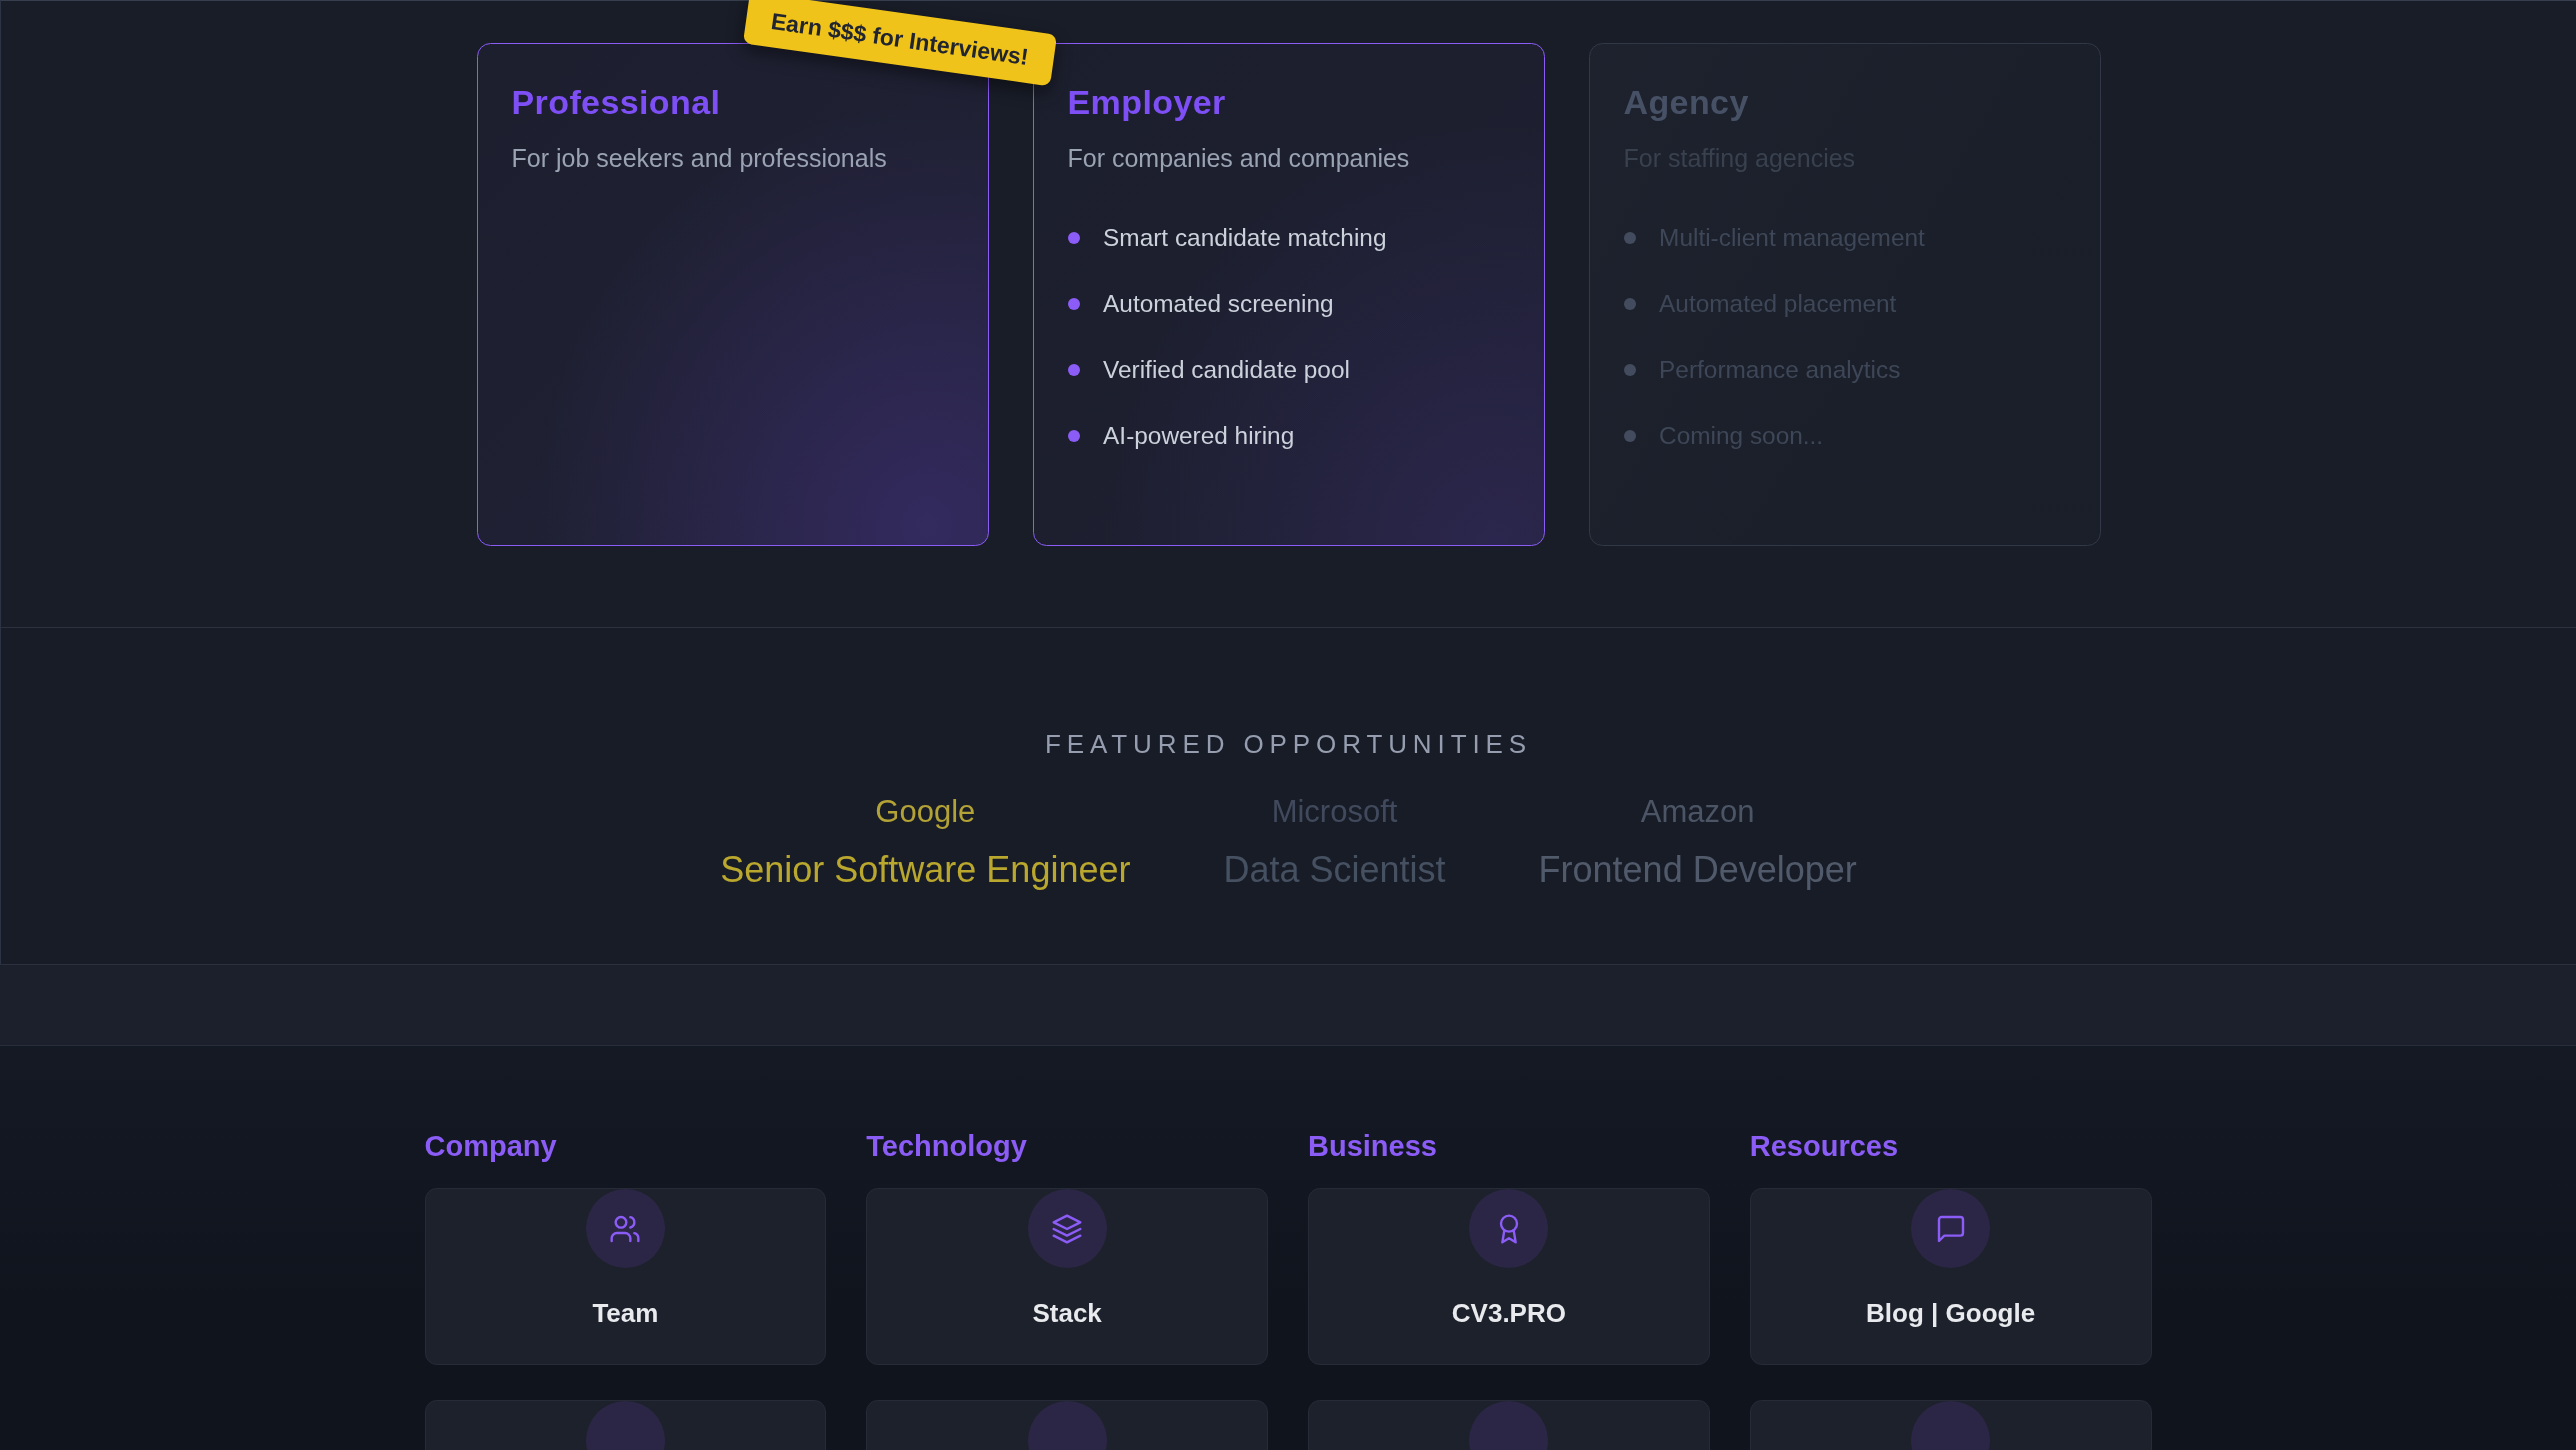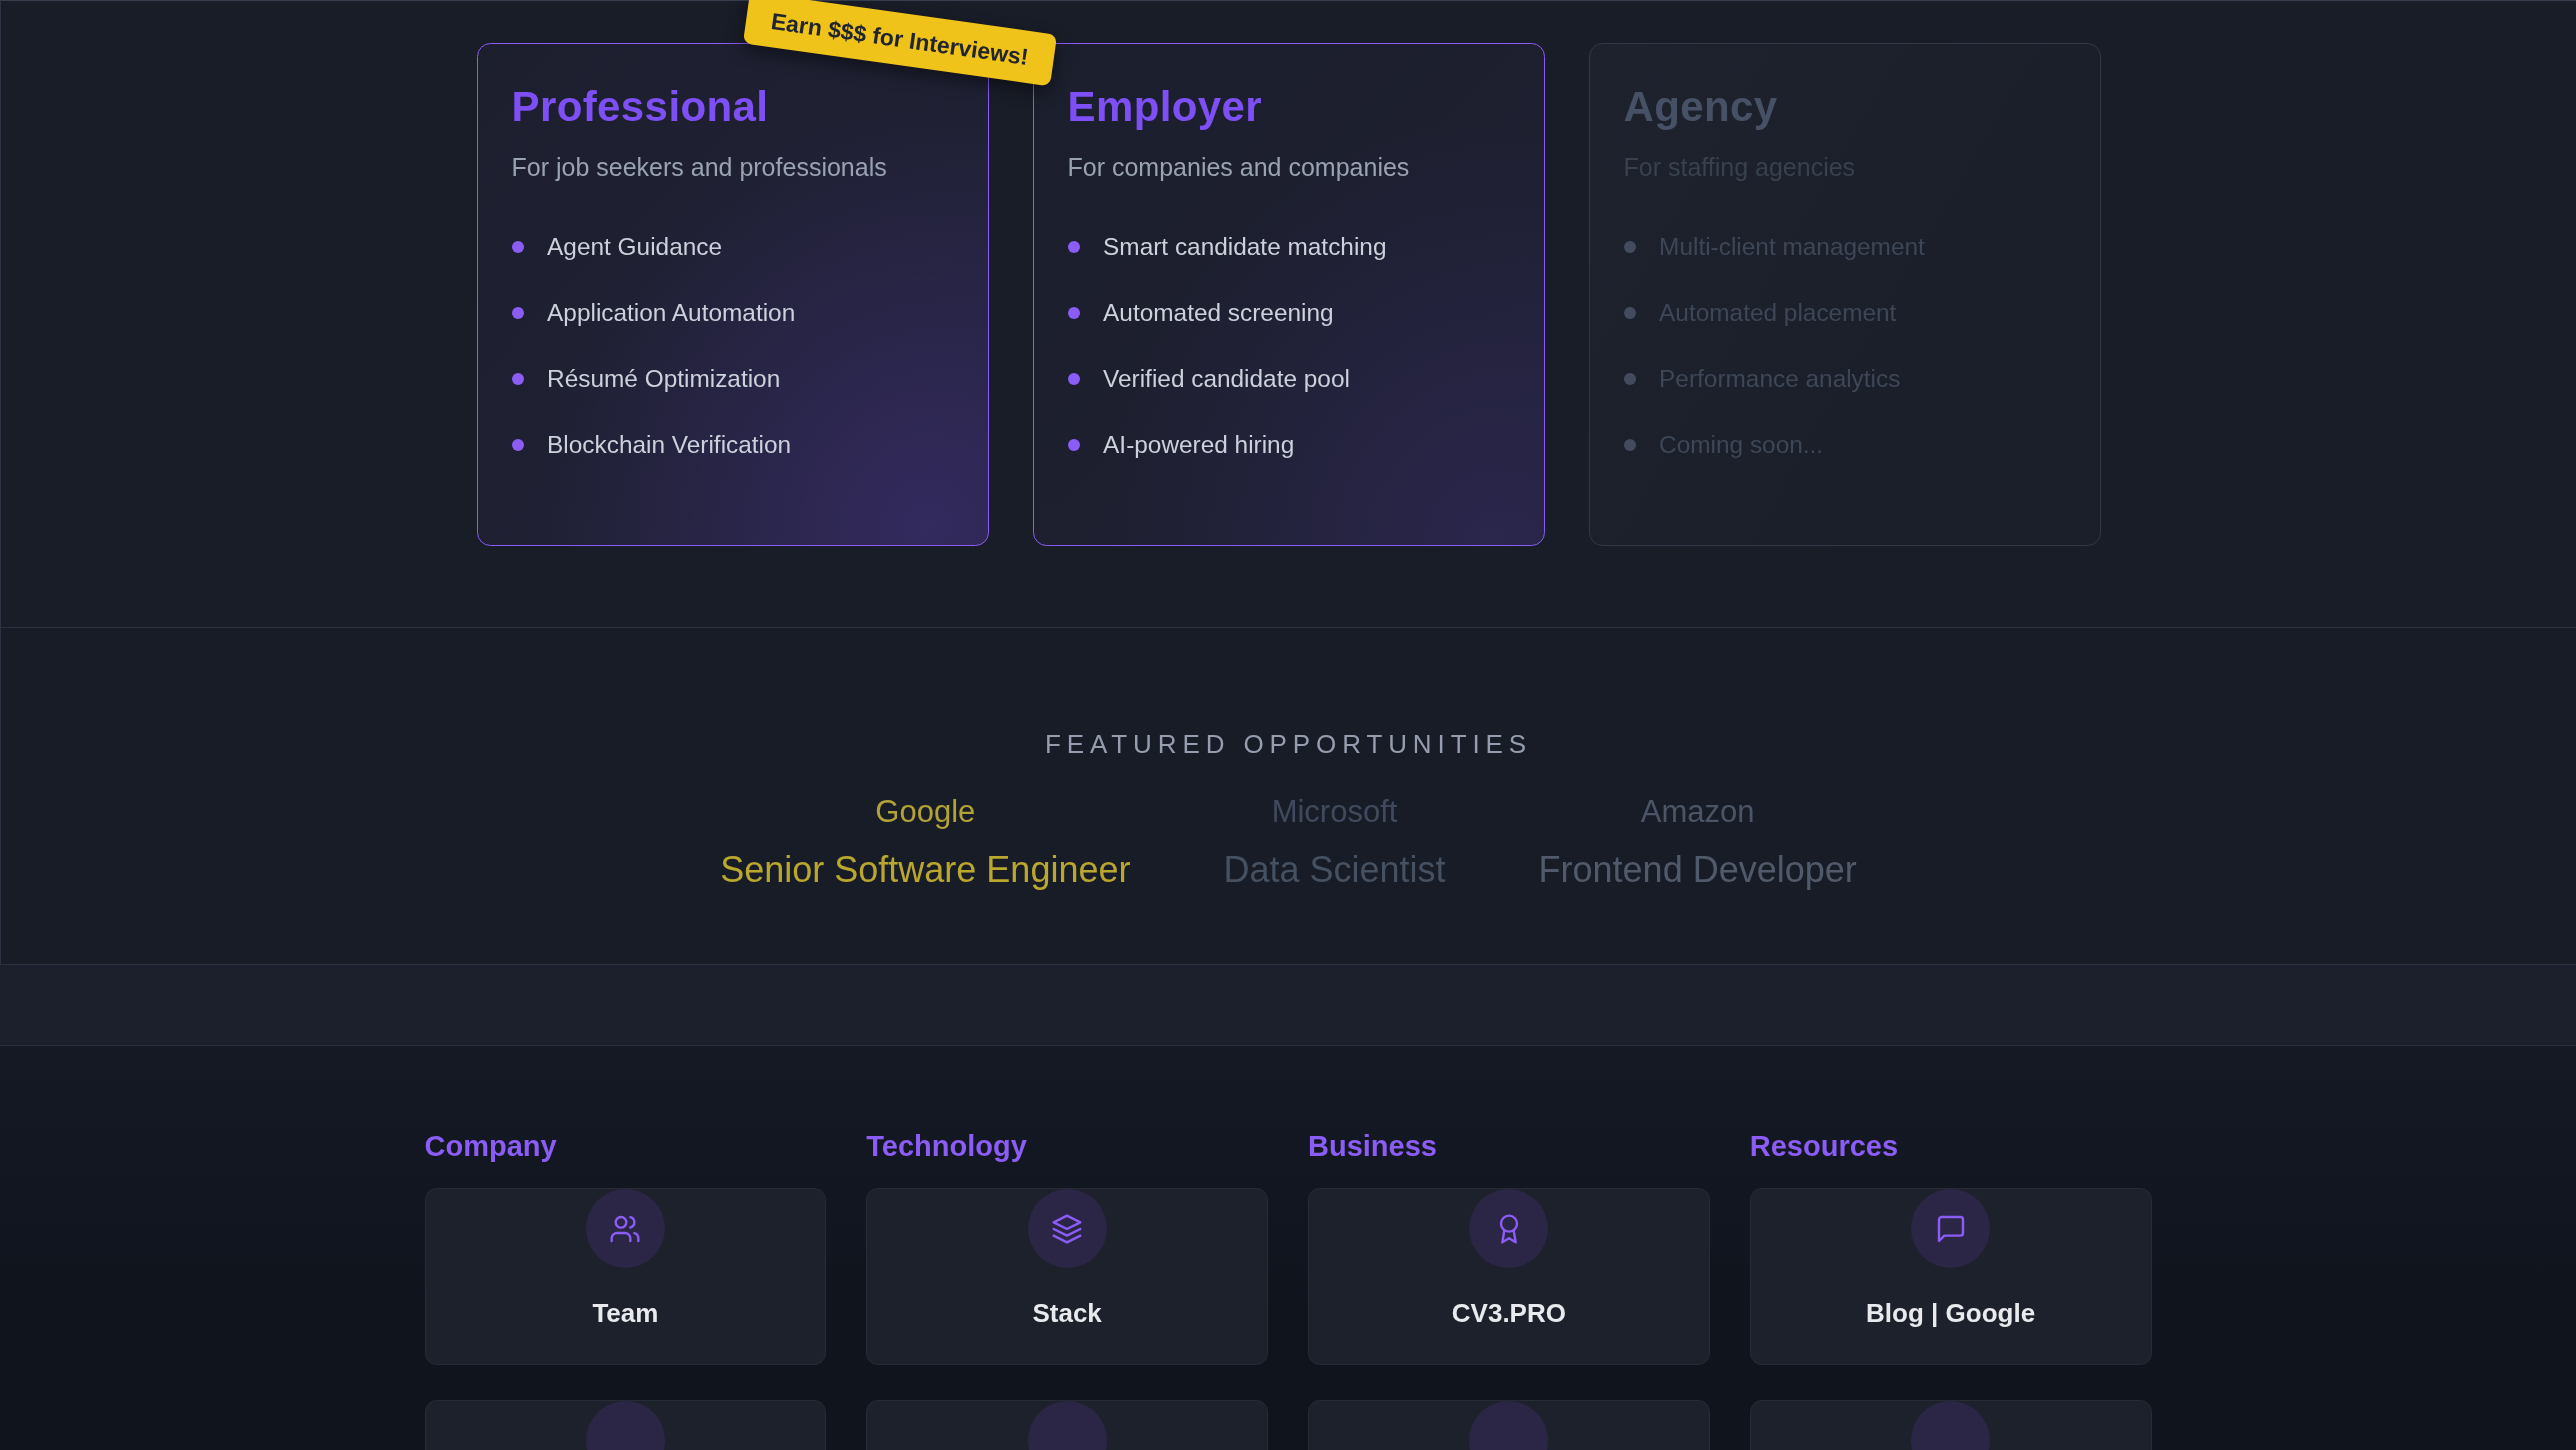--- a/index.html
+++ b/index.html
@@ -23,21 +23,21 @@
   }
   .plan-card.employer {
     background:
       radial-gradient(ellipse at 90% 100%, rgba(124,77,255,0.13), rgba(124,77,255,0.0) 60%),
       linear-gradient(135deg, rgba(139,92,246,0.02), rgba(139,92,246,0.05));
   }
   .plan-card.disabled {
     border-color:#313847;
     background:linear-gradient(120deg, rgba(148,163,184,0.04), rgba(148,163,184,0.01) 70%);
   }
-  .plan-title { font-size:42px; font-weight:bold; color:#7e4ff5; letter-spacing:0.4px; }
+  .plan-title { font-size:34px; font-weight:bold; color:#7e4ff5; letter-spacing:0.4px; }
   .plan-card.disabled .plan-title { color:#475166; }
   .plan-desc { margin-top:22px; font-size:25px; color:#9aa3b2; }
   .plan-card.disabled .plan-desc { color:#39414f; }
   .plan-features { list-style:none; margin-top:51px; }
   .plan-features li { display:flex; align-items:center; font-size:24.4px; color:#ccd2dc; margin-bottom:38px; }
   .bullet { flex:0 0 auto; width:12.6px; height:12.6px; border-radius:50%; background:#8b5cf6; margin-right:23px; }
   .plan-card.disabled li { color:#3e4757; }
   .plan-card.disabled .bullet { background:#434c5e; }
 
   .ribbon-badge {
@@ -92,38 +92,20 @@
 <div class="page">
 
   <section class="top-section">
     <div class="ribbon-badge">Earn $$$ for Interviews!</div>
 
     <div class="cards-row">
 
       <div class="plan-card professional">
         <div class="plan-title">Professional</div>
         <div class="plan-desc">For job seekers and professionals</div>
-        <ul class="plan-features">
-          <li>
-              <span class="bullet"></span>
-              <span>Agent Guidance</span>
-            </li>
-          <li>
-              <span class="bullet"></span>
-              <span>Application Automation</span>
-            </li>
-          <li>
-              <span class="bullet"></span>
-              <span>Résumé Optimization</span>
-            </li>
-          <li>
-              <span class="bullet"></span>
-              <span>Blockchain Verification</span>
-            </li>
-        </ul>
       </div>
 
       <div class="plan-card employer">
         <div class="plan-title">Employer</div>
         <div class="plan-desc">For companies and companies</div>
         <ul class="plan-features">
           <li>
               <span class="bullet"></span>
               <span>Smart candidate matching</span>
             </li>

